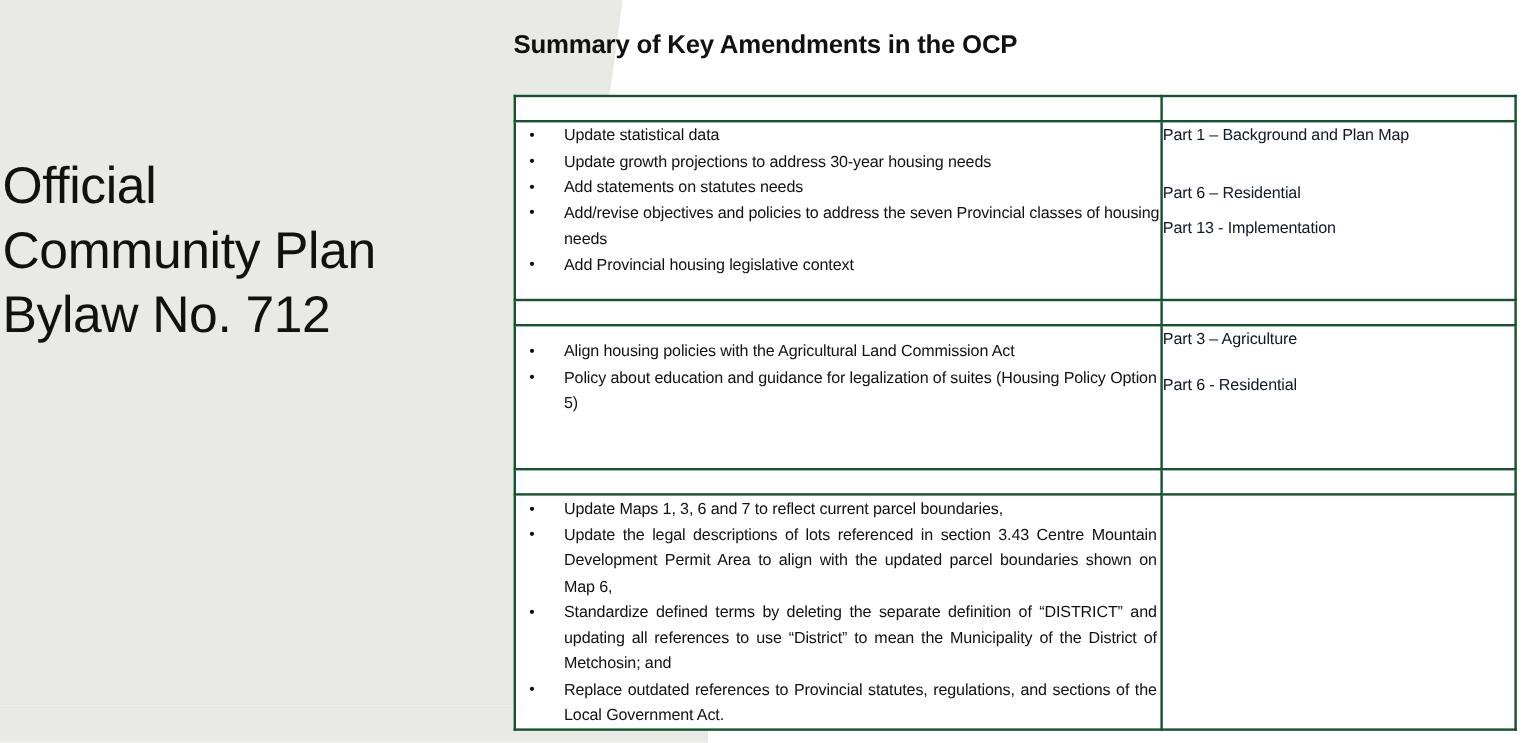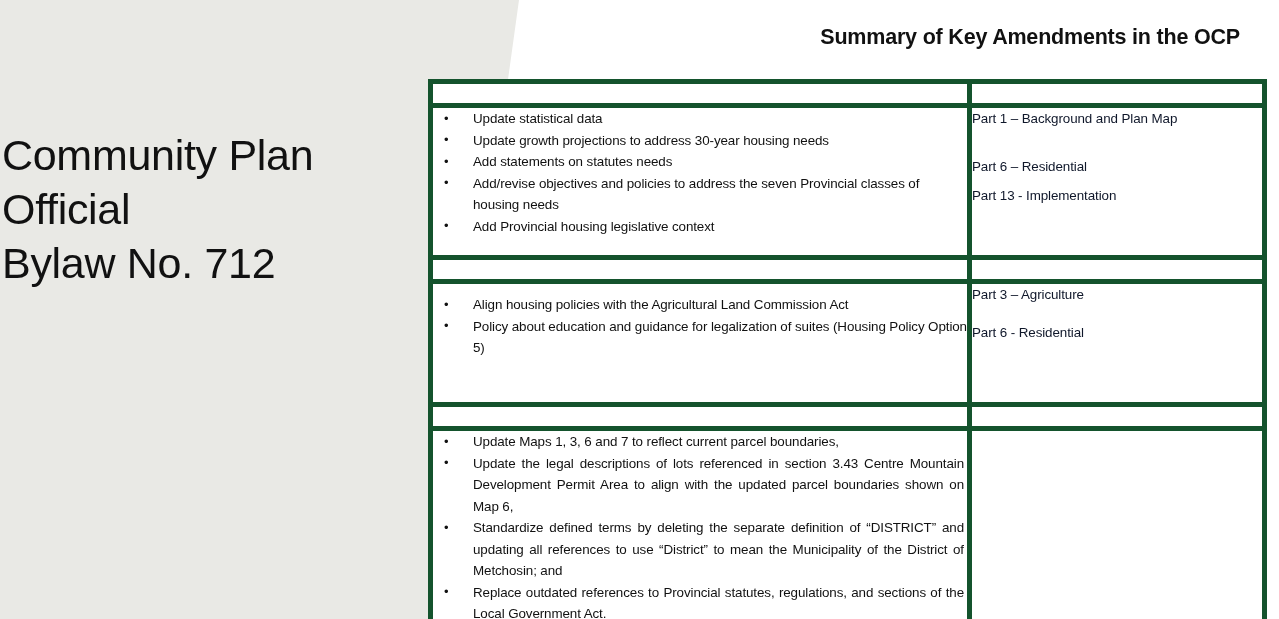--- a/index.html
+++ b/index.html
@@ -37,24 +37,24 @@
     line-height: 54px;
     font-weight: 400;
     color: #111111;
     letter-spacing: -0.3px;
   }
   #slide-title .ln { display:block; white-space: nowrap; }
 
   
   #deck-heading {
     position: absolute;
-    left: 404px;
+    left: 428px;
     top: 25px;
     width: 836px;
-    text-align: right;
+    text-align: left;
     font-family: "Liberation Sans", sans-serif;
     font-size: 21.5px;
     font-weight: bold;
     color: #111111;
     letter-spacing: -0.2px;
   }
 
   
   #amend-table {
     position: absolute;
@@ -62,21 +62,21 @@
     top: 79px;
     width: 834px;
     border-collapse: collapse;
     table-layout: fixed;
     font-family: "Liberation Sans", sans-serif;
   }
   #amend-table col.c-left  { width: 539px; }
   #amend-table col.c-right { width: 295px; }
 
   #amend-table td {
-    border: 5px solid #14532d;
+    border: 2px solid #14532d;
     padding: 0;
     vertical-align: top;
     background: #ffffff;
   }
 
   
   tr.sec-head td {
     background: #000000;
     border-left: 1px solid #000000;
     border-right: 1px solid #000000;
@@ -154,22 +154,22 @@
 <body>
 
 <div id="left-panel">
   <svg viewBox="0 0 600 619" xmlns="http://www.w3.org/2000/svg" aria-hidden="true">
     <polygon points="0,0 519,0 506,94 530,94 530,588 0,588" fill="#e9e9e5"></polygon>
     <polygon points="0,588 590,588 590,619 0,619" fill="#e9e9e5"></polygon>
   </svg>
 </div>
 
 <div id="slide-title">
+  <span class="ln">Official</span>
   <span class="ln">Community Plan</span>
-  <span class="ln">Official</span>
   <span class="ln">Bylaw No. 712</span>
 </div>
 
 <div id="deck-heading">Summary of Key Amendments in the OCP</div>
 
 <table id="amend-table">
   <colgroup>
     <col class="c-left">
     <col class="c-right">
   </colgroup>

